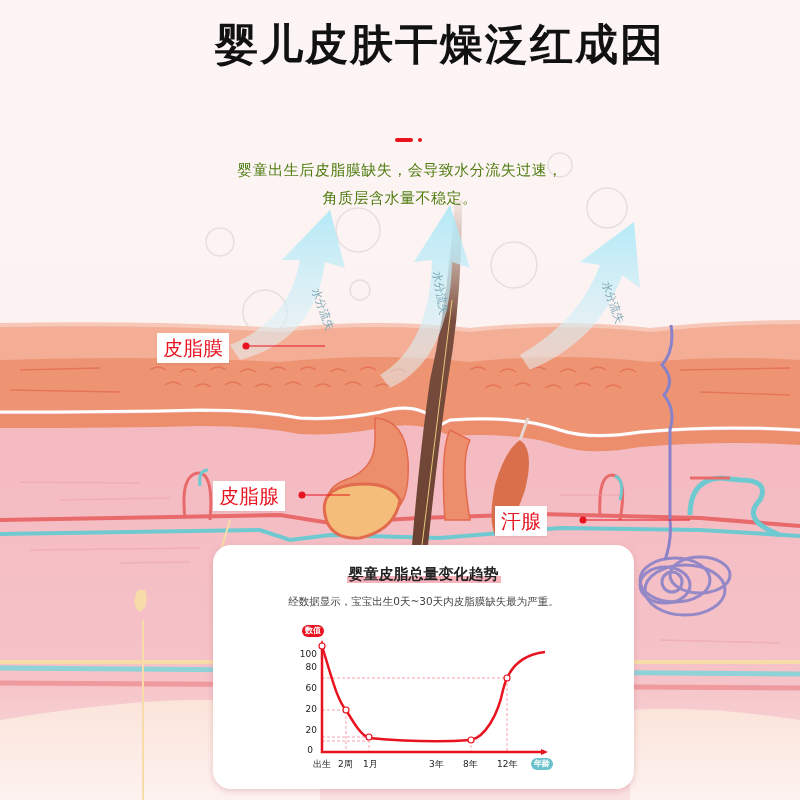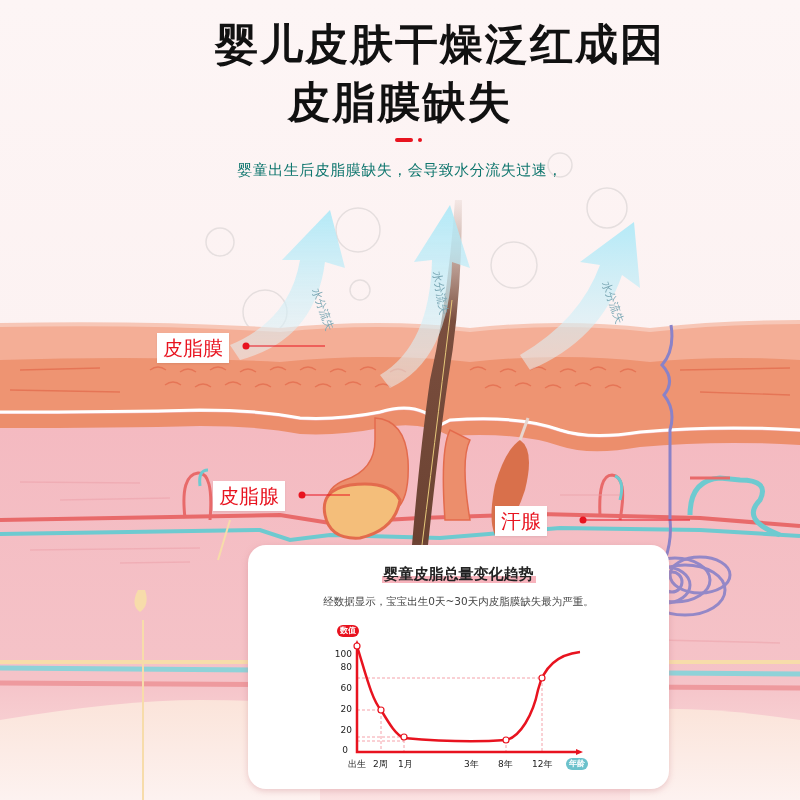--- a/index.html
+++ b/index.html
@@ -2,24 +2,24 @@
 <html><head>
 <meta charset="utf-8">
 <style>
   html,body{margin:0;padding:0;}
   body{width:800px;height:800px;overflow:hidden;position:relative;background:#fdf3f3;font-family:"DejaVu Sans","Liberation Sans",sans-serif;}
   .page{position:absolute;left:0;top:0;width:800px;height:800px;overflow:hidden;}
   .title1{position:absolute;left:0;width:800px;top:14px;text-align:center;font-size:43px;font-weight:bold;color:#111;letter-spacing:2px;line-height:60px;padding-left:40px;}
   .title2{position:absolute;left:0;width:800px;top:72px;text-align:center;font-size:43px;font-weight:bold;color:#111;letter-spacing:2px;line-height:60px;}
   .underline{position:absolute;top:138px;left:395px;width:18px;height:4px;background:#e8131f;border-radius:2px;}
   .underline-dot{position:absolute;top:138px;left:418px;width:4px;height:4px;background:#e8131f;border-radius:50%;}
-  .desc{position:absolute;left:0;width:800px;top:156px;text-align:center;font-size:15px;color:#0f766e;line-height:28px;letter-spacing:0.5px;}
+  .desc{position:absolute;left:0;width:800px;top:156px;text-align:center;font-size:15px;color:#4d7c0f;line-height:28px;letter-spacing:0.5px;}
   .illus{position:absolute;left:0;top:0;width:800px;height:800px;}
   .tag{position:absolute;background:#fff;border-radius:0;color:#e8131f;font-size:20px;padding:2px 6px;line-height:26px;box-shadow:0 1px 2px rgba(0,0,0,0.08);}
-  .card{position:absolute;left:213px;top:545px;width:421px;height:244px;background:#fff;border-radius:18px;box-shadow:0 2px 6px rgba(200,120,130,0.35);margin-left:35px;}
+  .card{position:absolute;left:213px;top:545px;width:421px;height:244px;background:#fff;border-radius:18px;box-shadow:0 2px 6px rgba(200,120,130,0.35);}
   .card-title{position:absolute;left:0;width:421px;top:20px;text-align:center;font-size:15px;font-weight:bold;color:#222;}
   .card-title span{background:linear-gradient(transparent 62%,#f7b3bc 62%);padding:0 2px;}
   .card-sub{position:absolute;left:0;width:421px;top:50px;text-align:center;font-size:10.5px;color:#444;}
   .chart{position:absolute;left:0;top:0;width:421px;height:244px;}
   .ytick{position:absolute;font-size:9px;color:#222;text-align:right;width:20px;}
   .xtick{position:absolute;font-size:9px;color:#222;}
   .badge{position:absolute;font-size:8px;color:#fff;border-radius:6px;padding:0 3px;line-height:12px;font-weight:bold;}
 </style>
 </head>
 <body>
@@ -173,25 +173,25 @@
 
     <line x1="246" y1="346" x2="325" y2="346" stroke="#e8131f" stroke-width="1.2"></line>
     <circle cx="246" cy="346" r="3.5" fill="#e8131f"></circle>
     <line x1="302" y1="495" x2="350" y2="495" stroke="#e8131f" stroke-width="1.2"></line>
     <circle cx="302" cy="495" r="3.5" fill="#e8131f"></circle>
     <line x1="583" y1="520" x2="690" y2="520" stroke="#e8131f" stroke-width="1.2"></line>
     <circle cx="583" cy="520" r="3.5" fill="#e8131f"></circle>
   </svg>
 
   <div class="title1">婴儿皮肤干燥泛红成因</div>
-  <div class="title2">皮脂膜缺失</div>
   <div class="underline"></div>
   <div class="underline-dot"></div>
   <div class="desc">
     <div>婴童出生后皮脂膜缺失，会导致水分流失过速，</div>
+    <div>角质层含水量不稳定。</div>
   </div>
 
   <div class="tag" style="left:157px;top:333px;">皮脂膜</div>
   <div class="tag" style="left:213px;top:481px;">皮脂腺</div>
   <div class="tag" style="left:495px;top:506px;">汗腺</div>
 
   <div class="card">
     <div class="card-title"><span>婴童皮脂总量变化趋势</span></div>
     <div class="card-sub">经数据显示，宝宝出生0天~30天内皮脂膜缺失最为严重。</div>
 

